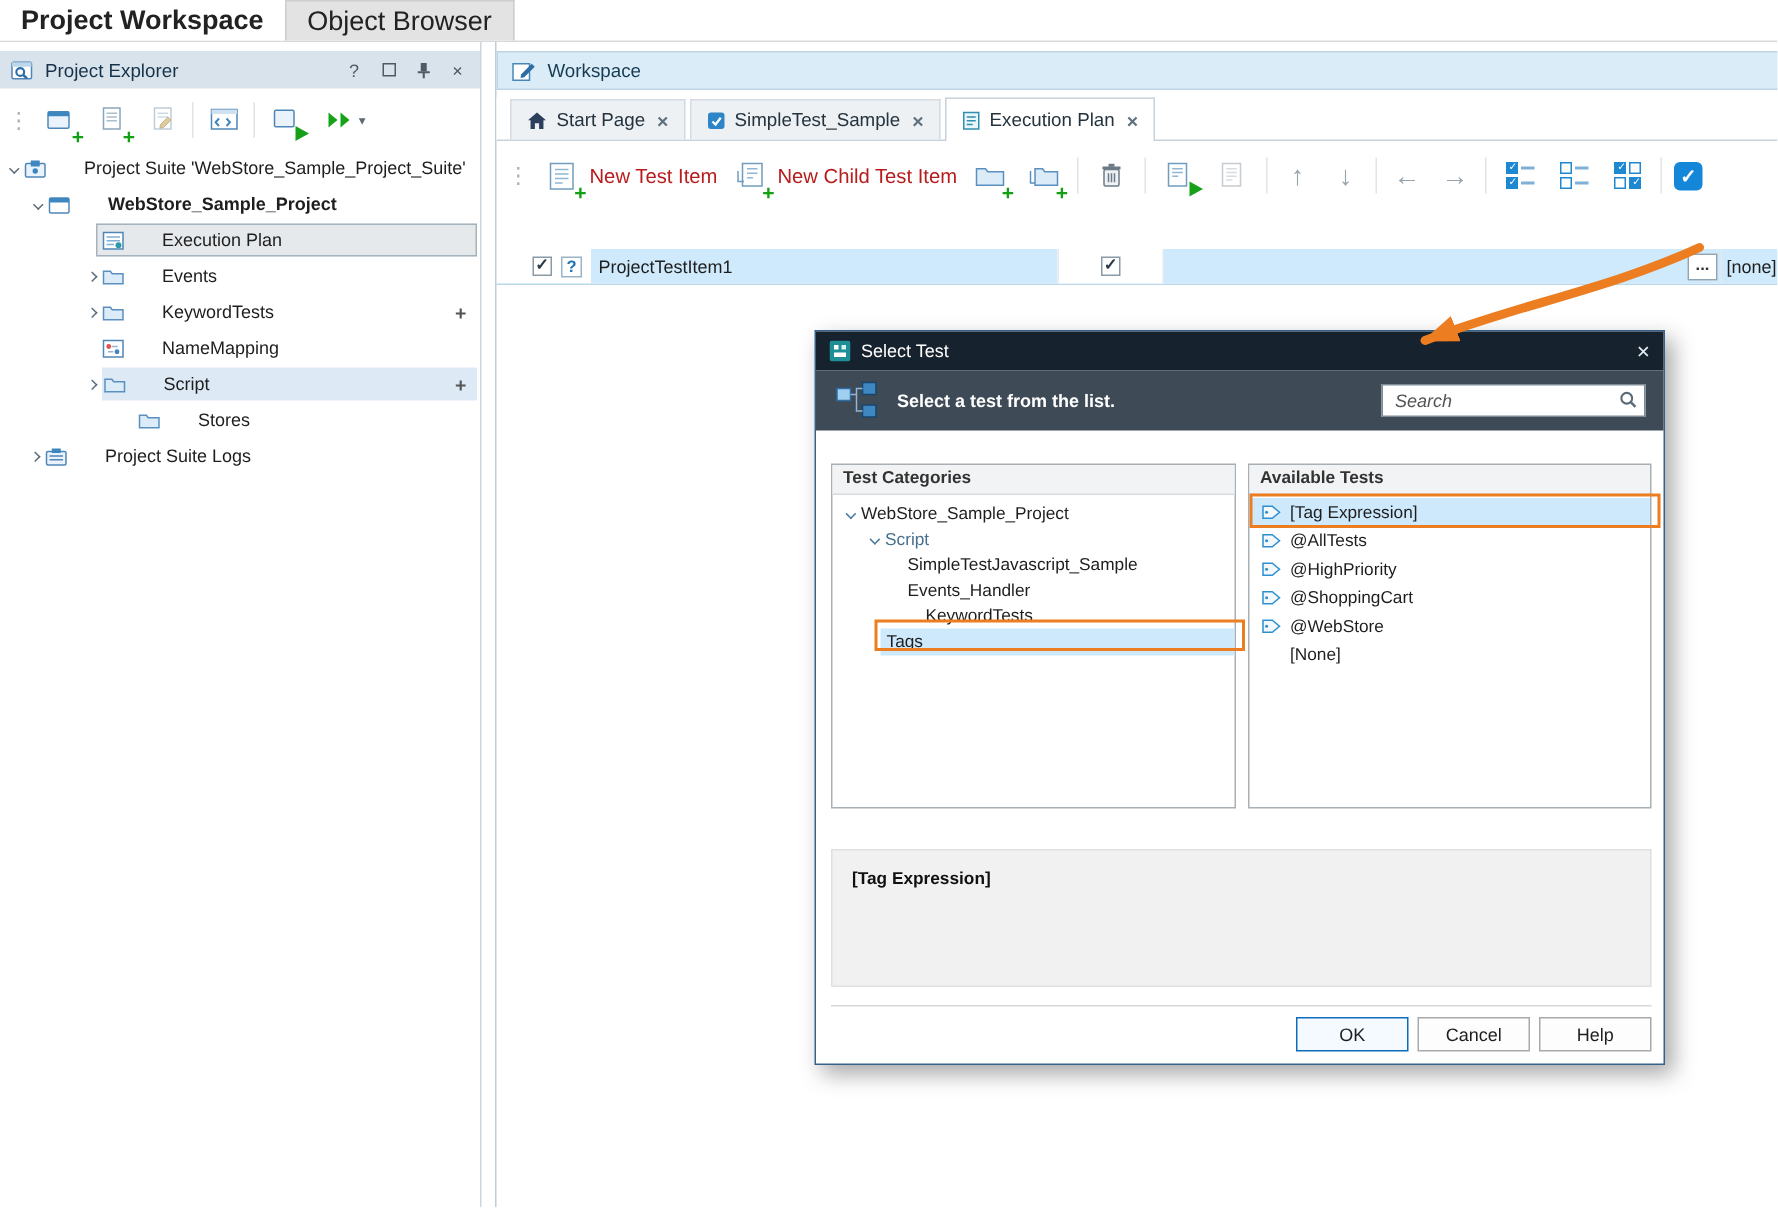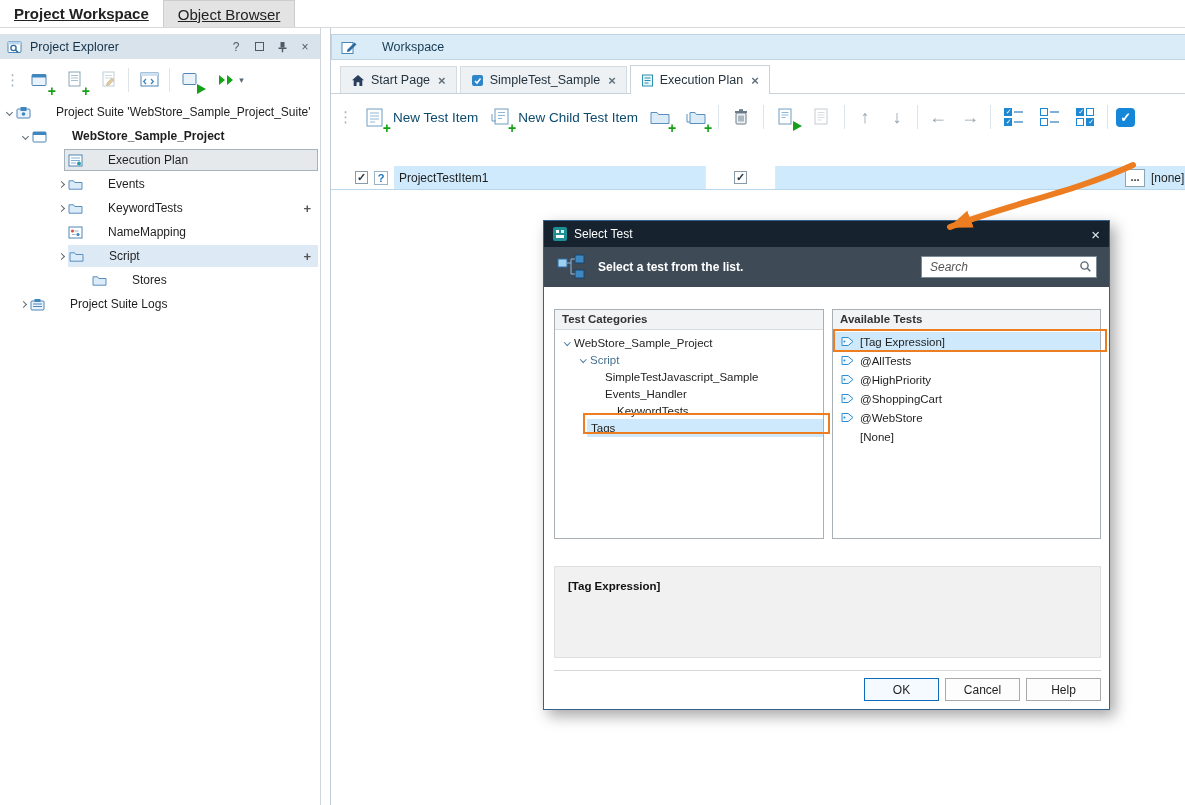--- a/index.html
+++ b/index.html
@@ -2,21 +2,21 @@
 <html><head>
 <meta charset="utf-8">
 <style>
   * { box-sizing: border-box; margin: 0; padding: 0; }
   html,body { width:1185px; height:805px; }
   body { font-family:"Liberation Sans", sans-serif; font-size:12px; color:#1e1e1e; background:#fff; }
   .app { position:relative; width:1185px; height:805px; overflow:hidden; background:#fff; }
 
   
   .top-strip { position:absolute; left:0; top:0; width:1185px; height:28px; background:#fff; border-bottom:1px solid #d9d9d9; display:flex; }
-  .top-tab { display:flex; align-items:center; padding:0 14px; font-size:15px; color:#222;text-decoration:underline; }
+  .top-tab { display:flex; align-items:center; padding:0 14px; font-size:18px; color:#222; }
   .top-tab.active { background:#fff; font-weight:bold; }
   .top-tab.inactive { background:#e3e3e3; border:1px solid #cdcdcd; border-bottom:none; }
 
   
   .left-panel { position:absolute; left:0; top:28px; width:321px; height:777px; background:#fff; border-right:1px solid #cfd6db; }
   .pe-header { position:absolute; left:0; top:6px; width:320px; height:25px; background:#d9e3eb; display:flex; align-items:center; gap:7px; padding:0 7px; }
   .pe-title { font-size:12.5px; color:#15324a; }
   .pe-spacer { flex:1; }
   .pe-hbtn { width:16px; text-align:center; color:#4e5b66; font-size:12px; cursor:default; display:flex; align-items:center; justify-content:center; }
   .sq-icon { width:9px; height:9px; border:1.4px solid #4e5b66; display:inline-block; }
@@ -36,29 +36,29 @@
   .chev.down { transform:rotate(45deg); }
   .ticon { flex:none; display:inline-flex; margin-right:5px; }
   .tlabel { font-size:12px;margin-left:20px; }
   .tlabel.bold { font-weight:bold; }
   .sel { flex:1; display:flex; align-items:center; height:22px; background:#e6e9ec; border:1px solid #a6b3bd; padding-left:3px; margin-right:2px; }
   .soft { flex:1; display:flex; align-items:center; height:22px; background:#ddeaf5; padding-left:1px; margin-right:2px; }
   .row-plus { position:absolute; right:9px; color:#555; font-weight:bold; font-size:13px; }
 
   
   .right-panel { position:absolute; left:330px; top:28px; width:855px; height:777px; background:#fff; border-left:1px solid #c2ccd4; }
-  .ws-header { position:absolute; left:0; top:6px; width:855px; height:26px; background:#d9ecf7; border:1px solid #c0d5e2; display:flex; align-items:center; gap:24px; padding:0 9px; }
+  .ws-header { position:absolute; left:0; top:6px; width:855px; height:26px; background:#d9ecf7; border:1px solid #c0d5e2; display:flex; align-items:center; gap:7px; padding:0 9px; }
   .ws-title { font-size:12.5px; color:#173a52; }
   .ws-tabs { position:absolute; left:0; top:37px; width:855px; height:29px; display:flex; align-items:flex-end; gap:3px; padding-left:9px; border-bottom:1px solid #c8d2da; background:#fff; }
   .ws-tab { display:flex; align-items:center; gap:6px; height:27px; padding:0 10px; background:#edf1f4; border:1px solid #d4dce2; border-bottom:none; font-size:12.5px; color:#24333e;justify-content:space-between; }
   .ws-tab.active { background:#fff; border-color:#c8d2da; height:29px; margin-bottom:-1px; }
   .tab-close { color:#5f707c; font-size:13px; font-weight:bold; margin-left:2px; }
 
   .ws-toolbar { position:absolute; left:0; top:66px; width:855px; height:46px; display:flex; align-items:center; gap:8px; padding:0 5px; }
-  .tool-label { font-size:13.5px; color:#0c4a6e; margin-left:2px; }
+  .tool-label { font-size:13.5px; color:#b91c1c; margin-left:2px; }
   .tool-group { display:flex; align-items:center; gap:2px; }
   .arrow-glyph { font-size:18px; font-weight:bold; color:#97a3ad; width:24px; text-align:center; }
   .ckicon { display:flex; flex-direction:column; gap:2px; }
   .ckrow { display:flex; gap:2px; align-items:center; }
   .mini { width:8px; height:8px; border:1px solid #1e88d2; background:#fff; position:relative; }
   .mini.filled { background:#1e88d2; }
   .mini.filled::after { content:"✓"; position:absolute; left:0; top:-1px; width:8px; font-size:7px; line-height:8px; color:#fff; text-align:center; }
   .mini-line { width:9px; height:2px; background:#7fb0d8; }
   .bigcheck { width:19px; height:19px; background:#1487d8; border-radius:4px; color:#fff; font-weight:bold; font-size:13px; display:flex; align-items:center; justify-content:center; }
 

